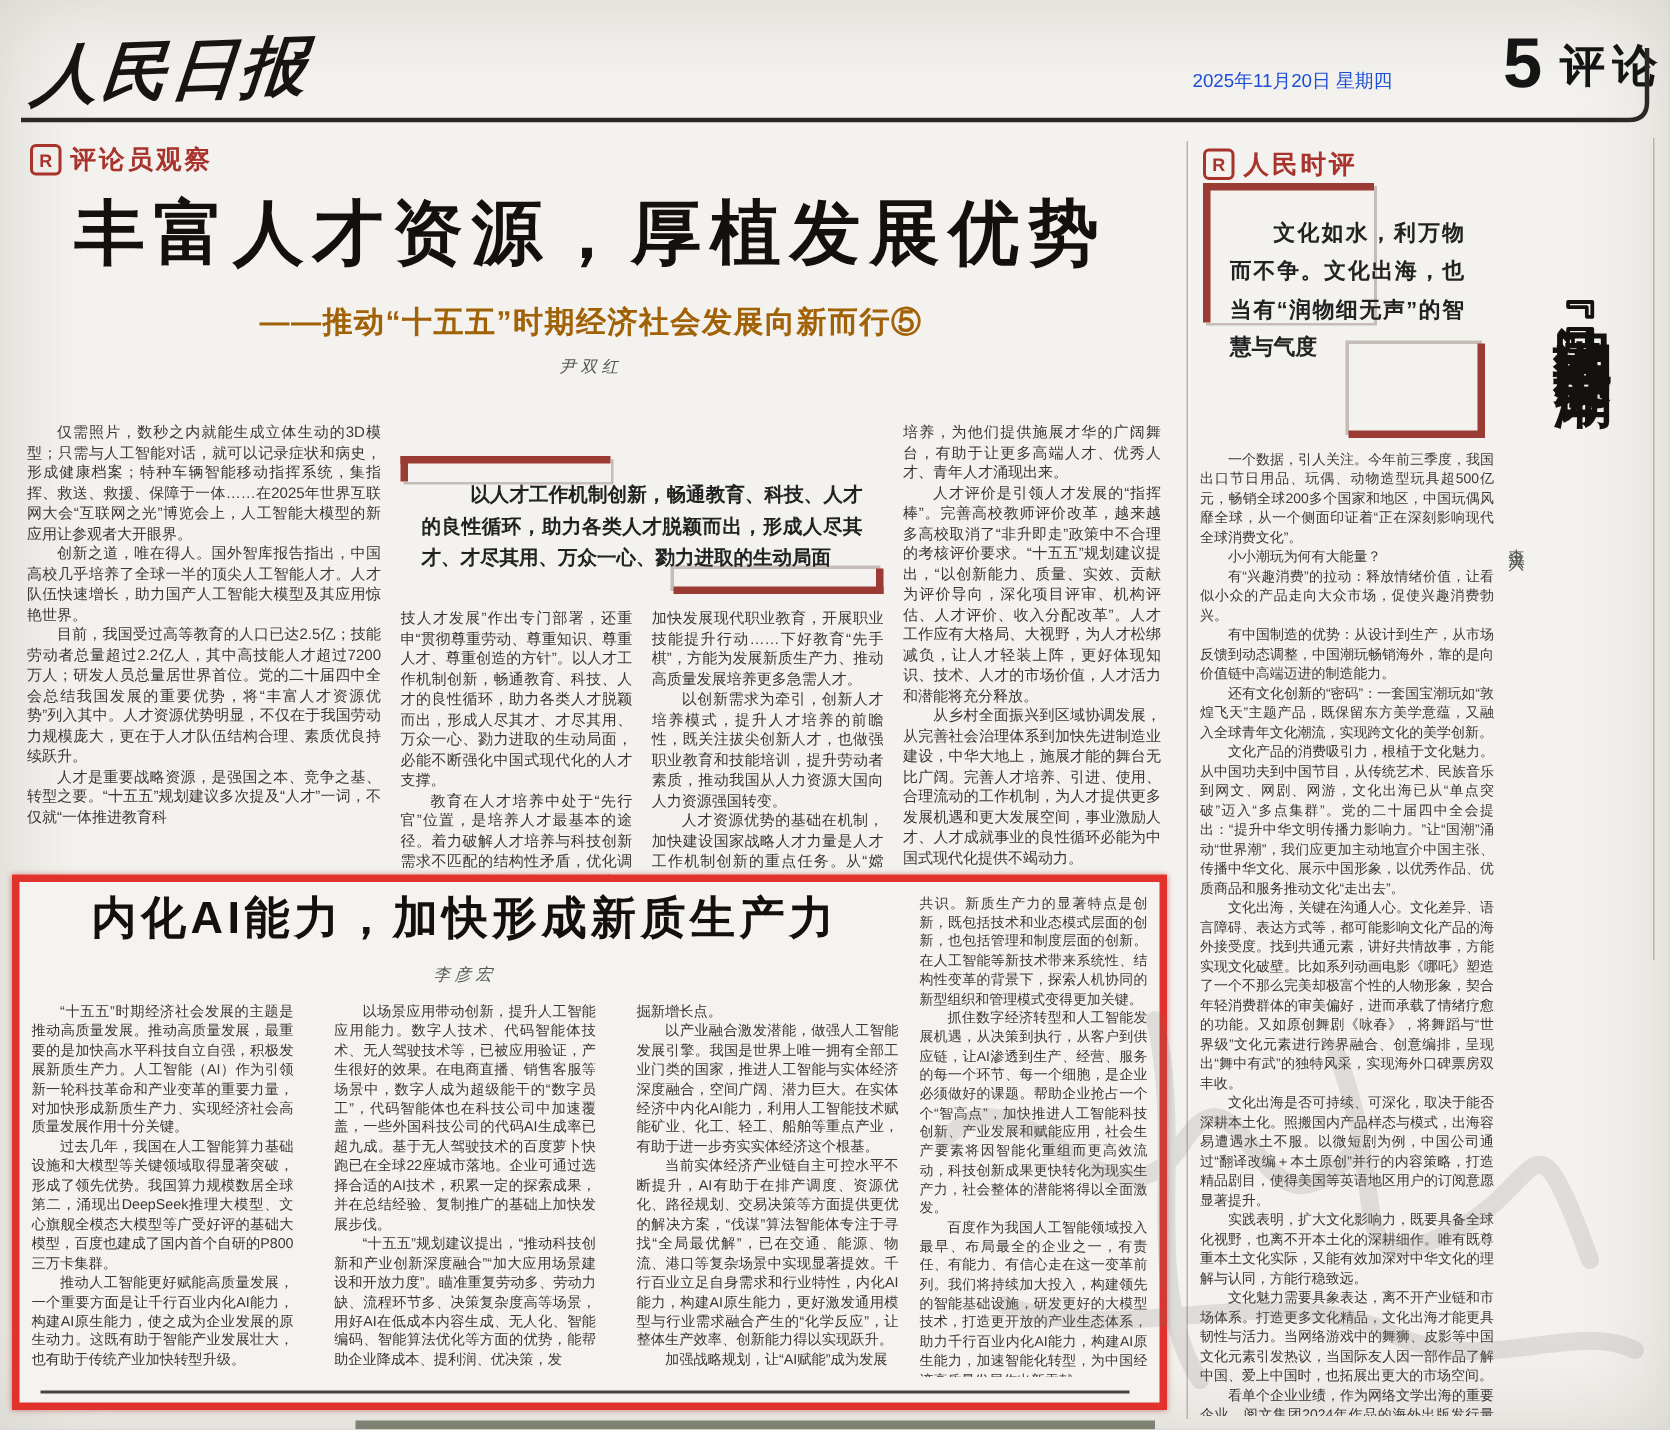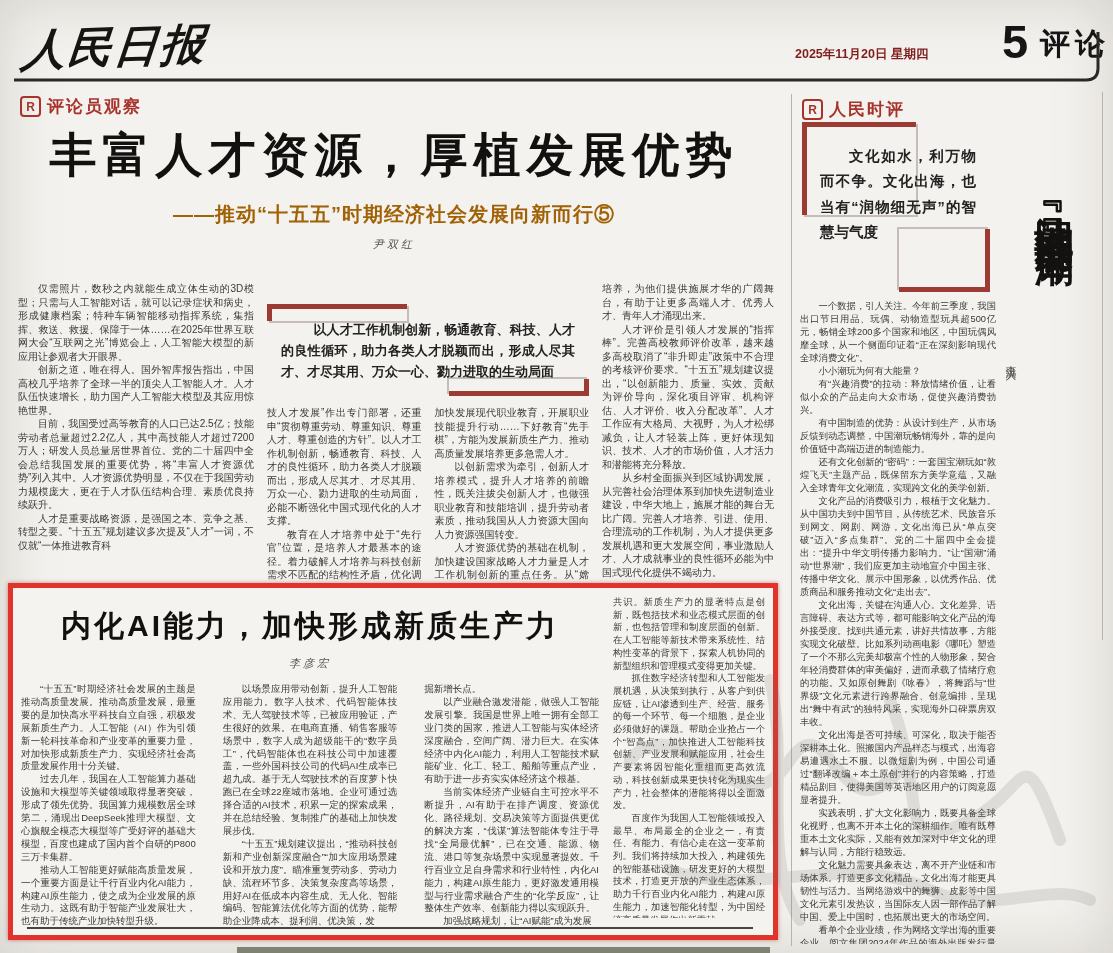--- a/index.html
+++ b/index.html
@@ -3,21 +3,21 @@
 <meta charset="utf-8">
 <style>
   html,body{margin:0;padding:0;background:#d8d5d0;}
   .page{position:relative;width:1113px;height:953px;margin:0 auto;background:#f4f2ee;
         overflow:hidden;font-family:"Liberation Sans",sans-serif;color:#2e2c2a;
         box-shadow:inset 0 0 60px rgba(120,115,105,.25);}
   
   .logo{position:absolute;left:22px;top:18px;font-family:"DejaVu Serif",serif;
         font-size:44px;font-weight:900;font-style:italic;color:#171513;
         transform:skewX(-7deg) rotate(-2deg);letter-spacing:2px;}
-  .date{position:absolute;left:795px;top:46px;font-size:12.5px;font-weight:700;color:#7f1d1d;}
+  .date{position:absolute;left:795px;top:46px;font-size:12.5px;font-weight:400;color:#1d4ed8;}
   .pagenum{position:absolute;left:1002px;top:14px;font-size:47px;font-weight:700;color:#151515;}
   .pagesec{position:absolute;left:1040px;top:24px;font-size:30px;font-weight:900;
            letter-spacing:5px;color:#151515;}
   .mast-rule{position:absolute;left:0;top:28px;}
   
   .eyebrow{position:absolute;display:flex;align-items:center;gap:6px;}
   .ricon{display:inline-flex;align-items:center;justify-content:center;width:17px;height:17px;
          border:2.5px solid #a8332c;border-radius:4px;color:#a8332c;font-size:12px;
          font-weight:900;background:transparent;}
   .eyebrow .etext{font-size:17px;font-weight:900;color:#a8332c;letter-spacing:2px;}
@@ -53,21 +53,21 @@
   .comm-quote{position:absolute;left:802px;top:122px;width:188px;height:170px;
         padding:22px 14px 0 18px;box-sizing:border-box;font-size:14.5px;line-height:1.75;}
   .comm-quote .pq-tl{width:58%;height:88px;}
   .comm-quote .pq-br{width:46%;height:58px;}
   .comm-quote .pqtext{text-indent:2em;}
   
   .ai-box{position:absolute;left:8px;top:583px;width:770px;height:357px;
         border:5px solid #e2322c;box-sizing:border-box;background:#f5f3ef;
         box-shadow:0 0 4px rgba(160,20,15,.5);display:flex;padding:4px 8px;gap:14px;}
   .ai-left{width:578px;display:flex;flex-direction:column;}
-  .ai-title{margin-top:14px;text-align:center;font-size:30px;font-weight:900;
+  .ai-title{text-align:center;font-size:30px;font-weight:900;
         letter-spacing:3px;color:#121110;}
   .ai-author{margin-top:9px;}
   .ai-cols{margin-top:12px;flex:1;display:flex;gap:27px;overflow:hidden;}
   .ai-cols .coltext{flex:1;font-size:9.5px;line-height:12.9px;}
   .ai-right{flex:1;padding-top:4px;}
   .ai-right .coltext{height:322px;font-size:9.3px;line-height:12.7px;}
   .ai-bottom-rule{position:absolute;left:14px;right:20px;bottom:6px;border-top:2px solid #46443f;}
   .next-strip{position:absolute;left:237px;top:947px;width:533px;height:6px;background:#7e8272;}
   
   .comm-body{position:absolute;left:800px;top:300px;width:196px;height:644px;

